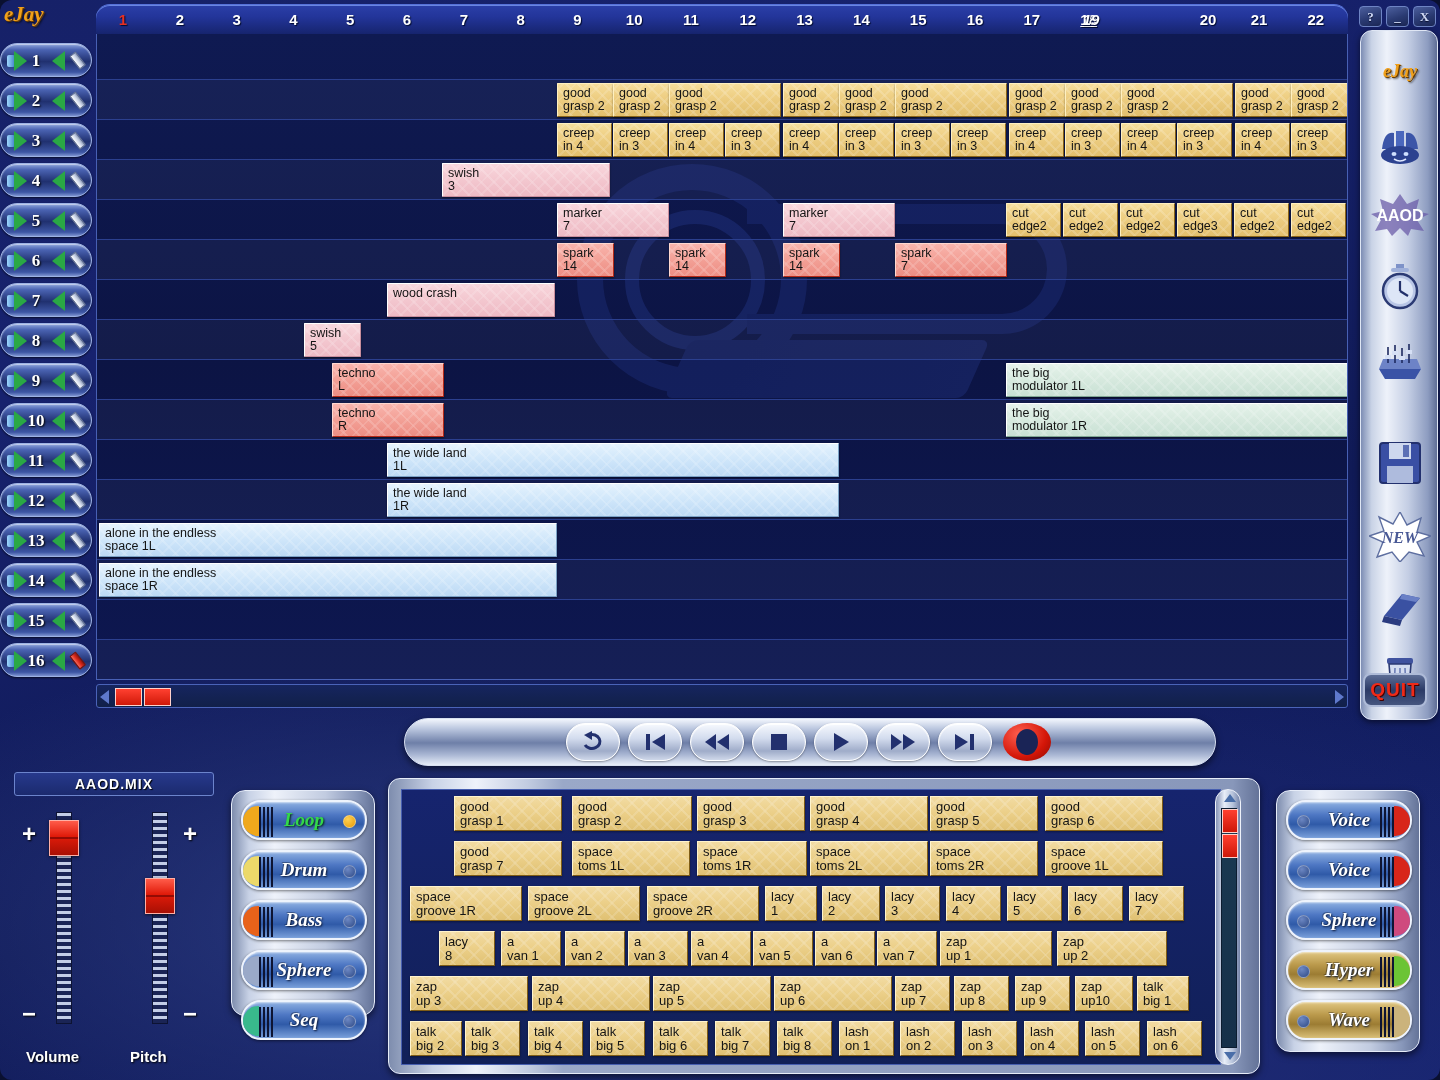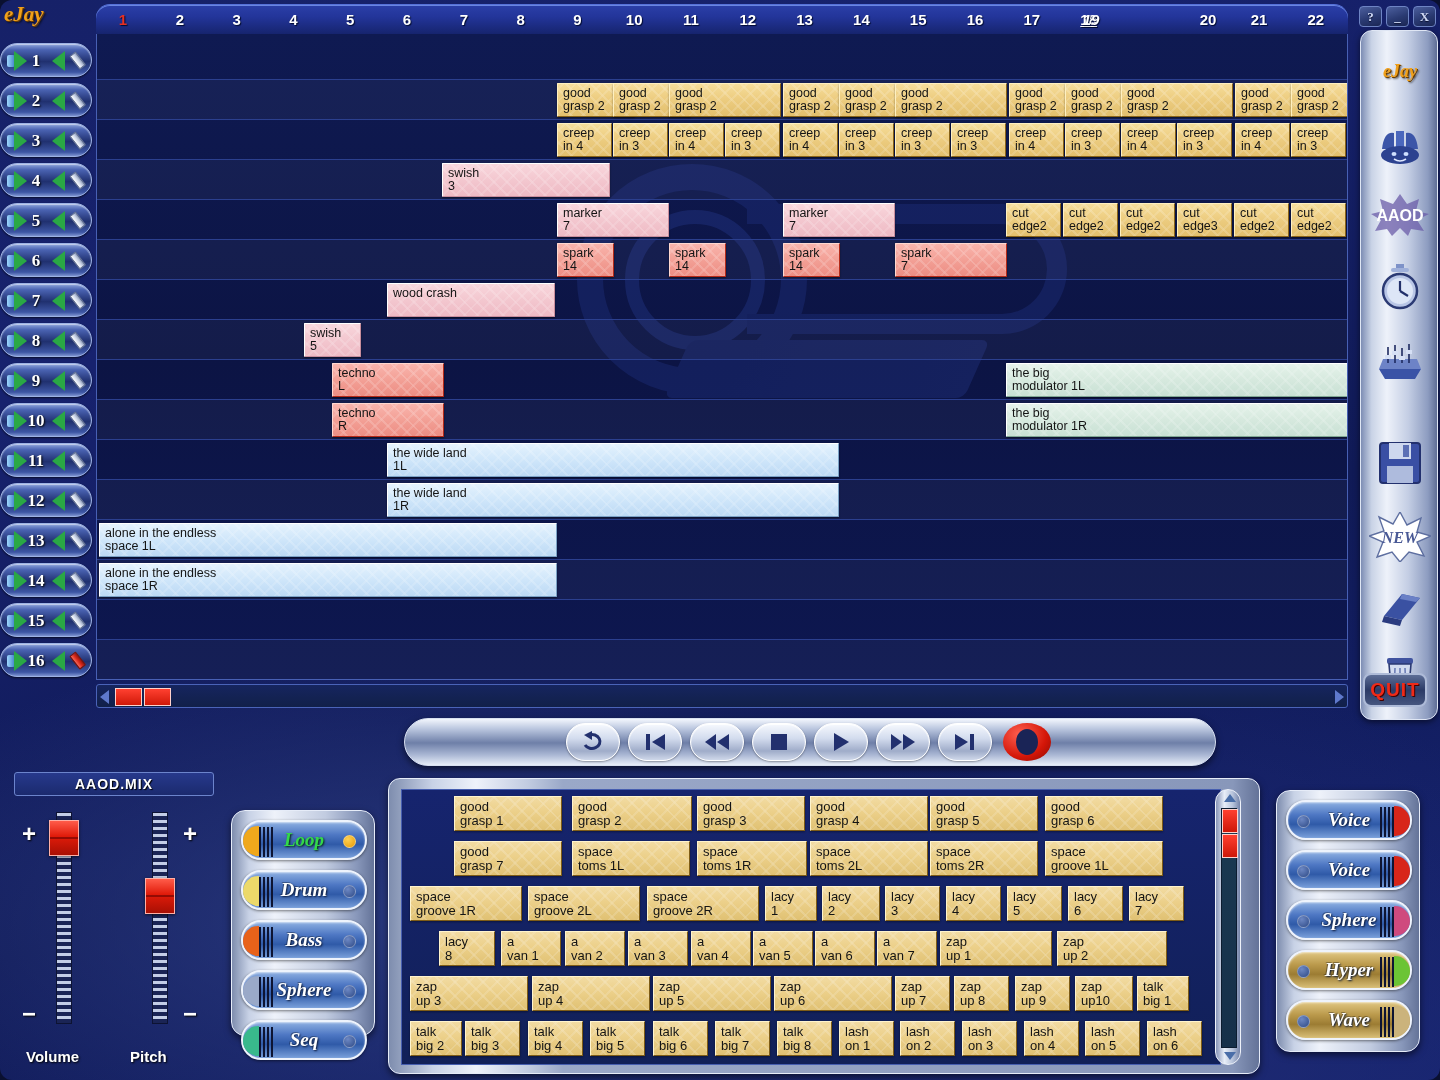--- a/index.html
+++ b/index.html
@@ -809,21 +809,21 @@
   <span class="slabel" style="left:26px; top:1048px;">Volume</span>
 
   <div class="sliderwrap" style="left:152px; top:812px;">
     <div class="strack"></div>
     <div class="sknob" style="top:66px;"></div>
   </div>
   <span class="plusminus" style="left:183px; top:820px;">+</span>
   <span class="plusminus" style="left:183px; top:1000px;">−</span>
   <span class="slabel" style="left:130px; top:1048px;">Pitch</span>
 
-  <div class="rack" id="leftrack" style="left:231px; top:790px; width:144px; height:226px;margin-top:20px;">
+  <div class="rack" id="leftrack" style="left:231px; top:790px; width:144px; height:226px;">
       <div class="pill active" style="top: 9px;">
         <span class="capcolor" style="background: rgb(240, 168, 28); left: 0px; top: 4px; border-radius: 15px 0px 0px 15px;"></span>
         <span class="stripes" style="left: 16px; top: 5px;"></span>
         <span class="led on" style="right: 9px; top: 13px;"></span>
         <span class="ptxt">Loop</span>
       </div>
       <div class="pill" style="top: 59px;">
         <span class="capcolor" style="background: rgb(236, 217, 106); left: 0px; top: 4px; border-radius: 15px 0px 0px 15px;"></span>
         <span class="stripes" style="left: 16px; top: 5px;"></span>
         <span class="led" style="right: 9px; top: 13px;"></span>

